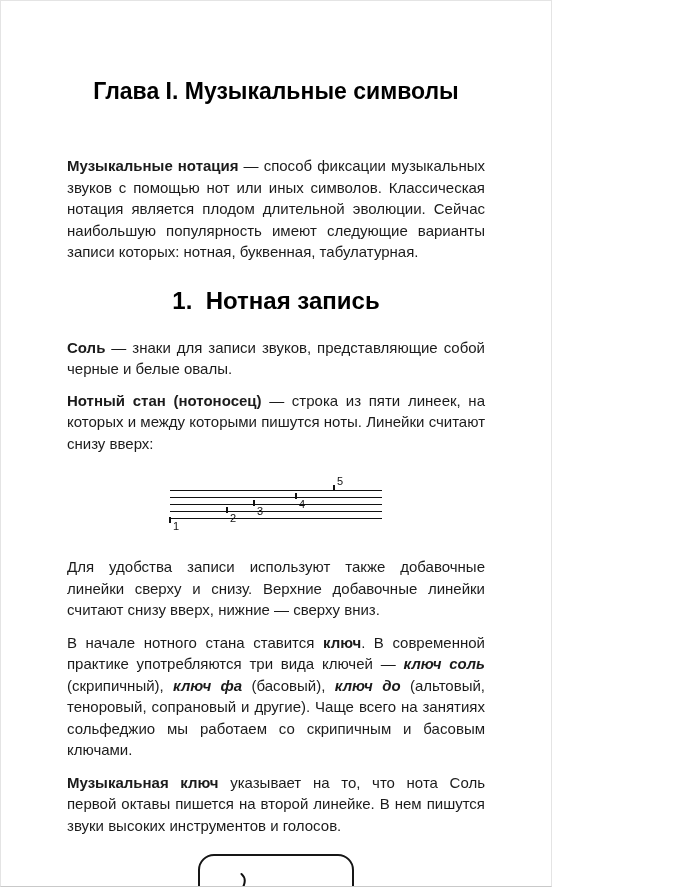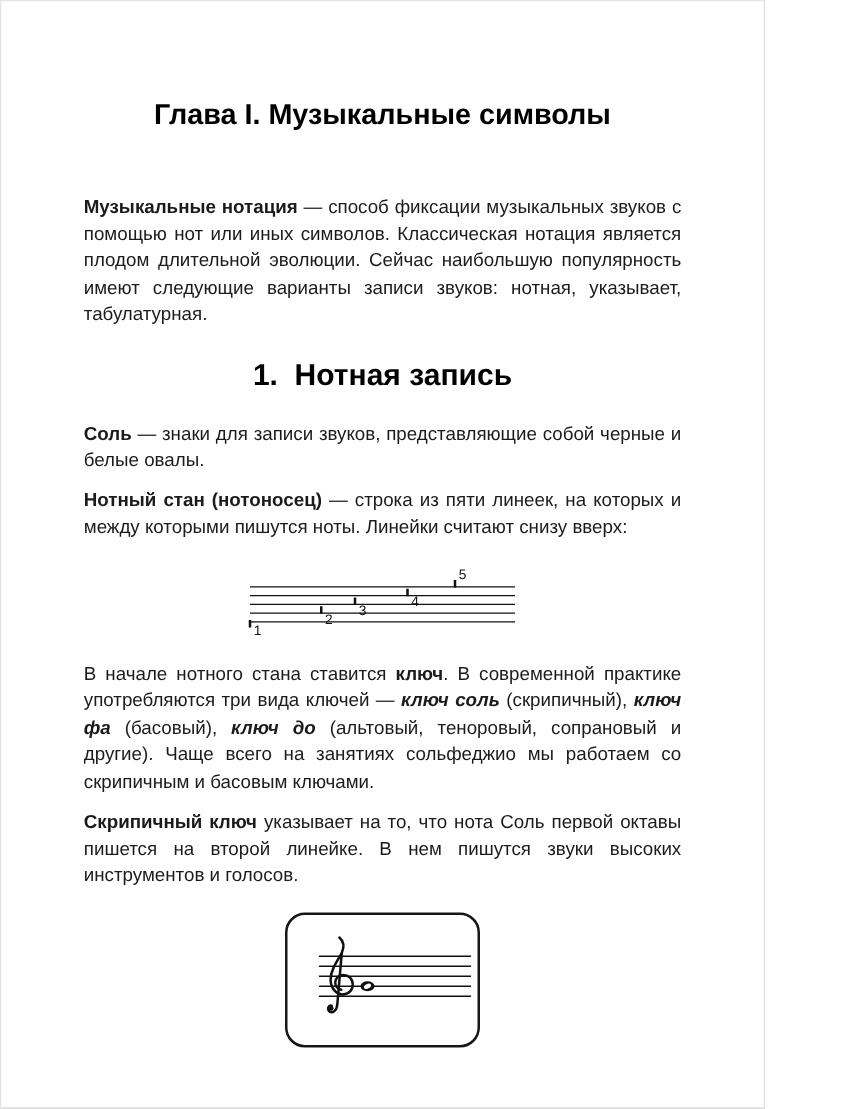--- a/index.html
+++ b/index.html
@@ -1,17 +1,17 @@
 <!DOCTYPE html>
 <html><head>
 <meta charset="utf-8">
 <style>
   html,body{margin:0;padding:0;background:#ffffff;}
   .page{
-    width:612px;height:887px;box-sizing:border-box;position:relative;
+    width:552px;height:887px;box-sizing:border-box;position:relative;
     background:#ffffff;border:1px solid #e4e4e4;border-bottom:1px solid #c9c9c9;
     font-family:"Liberation Sans",sans-serif;color:#1b1b1b;overflow:hidden;
   }
   .chapter-title{
     margin:76px 40px 0;text-align:center;font-size:23px;line-height:28px;
     font-weight:bold;color:#000;
   }
   .section-heading{
     margin:26px 40px 24px;text-align:center;font-size:24px;line-height:24px;
     font-weight:bold;color:#000;white-space:pre-wrap;
@@ -49,21 +49,21 @@
   }
   .clef-box svg{position:absolute;right:5px;top:14px;display:block;}
 </style>
 </head>
 <body>
 
 <div class="page">
 
   <h1 class="chapter-title">Глава I. Музыкальные символы</h1>
 
-  <p class="body-text first"><span class="seg-b">Музыкальные нотация</span><span> — способ фиксации музыкальных звуков с помощью нот или иных символов. Классическая нотация является плодом длительной эволюции. Сейчас наибольшую популярность имеют следующие варианты записи звуков: нотная, указывает, табулатурная.</span></p>
+  <p class="body-text first"><span class="seg-b">Музыкальные нотация</span><span> — способ фиксации музыкальных звуков с помощью нот или иных символов. Классическая нотация является плодом длительной эволюции. Сейчас наибольшую популярность имеют следующие варианты записи которых: нотная, буквенная, табулатурная.</span></p>
 
   <h2 class="section-heading">1.  Нотная запись</h2>
 
   <p class="body-text"><span class="seg-b">Соль</span><span> — знаки для записи звуков, представляющие собой черные и белые овалы.</span></p>
 
   <p class="body-text" style=""><span class="seg-b">Нотный стан (нотоносец)</span><span> — строка из пяти линеек, на которых и между которыми пишутся ноты. Линейки считают снизу вверх:</span></p>
 
   <div class="staff-fig">
     <div class="line l5"></div>
     <div class="line l4"></div>
@@ -72,24 +72,25 @@
     <div class="line l1"></div>
     <div>
         <span class="num num-1">1</span>
         <span class="num num-2">2</span>
         <span class="num num-3">3</span>
         <span class="num num-4">4</span>
         <span class="num num-5">5</span>
       </div>
   </div>
 
+  <p class="body-text" style="margin-top:20px"><span>Для удобства записи используют также добавочные линейки сверху и снизу. Верхние добавочные линейки считают снизу вверх, нижние — сверху вниз.</span></p>
 
   <p class="body-text" style="margin-top:11px"><span>В начале нотного стана ставится </span><span class="seg-b">ключ</span><span>. В современной практике употребляются три вида ключей — </span><span class="seg-b seg-i">ключ соль</span><span> (скрипичный), </span><span class="seg-b seg-i">ключ фа</span><span> (басовый), </span><span class="seg-b seg-i">ключ до</span><span> (альтовый, теноровый, сопрановый и другие). Чаще всего на занятиях сольфеджио мы работаем со скрипичным и басовым ключами.</span></p>
 
-  <p class="body-text" style="margin-top:11px"><span class="seg-b">Скрипичный ключ</span><span> указывает на то, что нота Соль первой октавы пишется на второй линейке. В нем пишутся звуки высоких инструментов и голосов.</span></p>
+  <p class="body-text" style="margin-top:11px"><span class="seg-b">Музыкальная ключ</span><span> указывает на то, что нота Соль первой октавы пишется на второй линейке. В нем пишутся звуки высоких инструментов и голосов.</span></p>
 
   <div class="clef-box">
     <svg width="122" height="80" viewBox="0 0 122 80">
 
       <g stroke="#111" stroke-width="1.2">
         <line x1="0" y1="19" x2="122" y2="19"></line>
         <line x1="0" y1="27" x2="122" y2="27"></line>
         <line x1="0" y1="35" x2="122" y2="35"></line>
         <line x1="0" y1="43" x2="122" y2="43"></line>
         <line x1="0" y1="51" x2="122" y2="51"></line>

